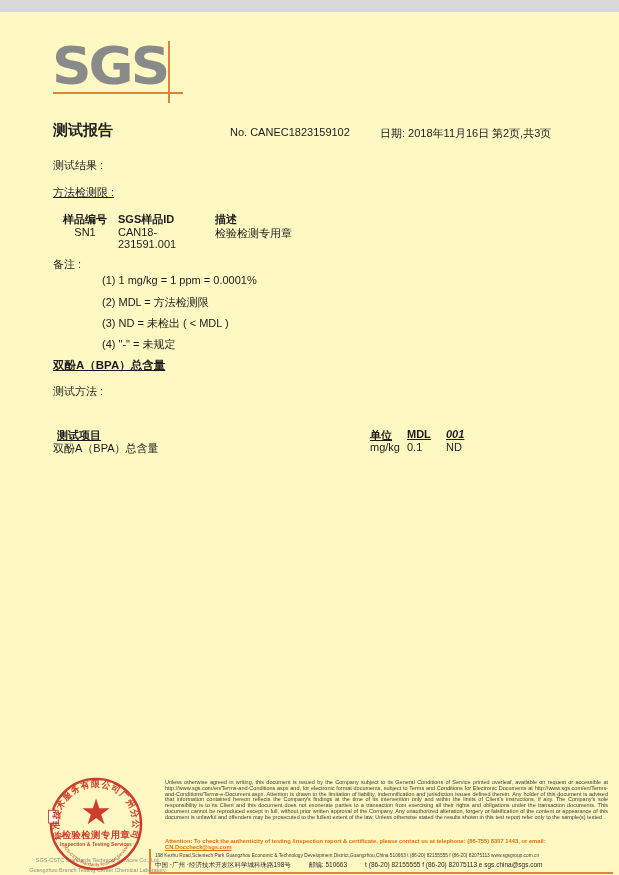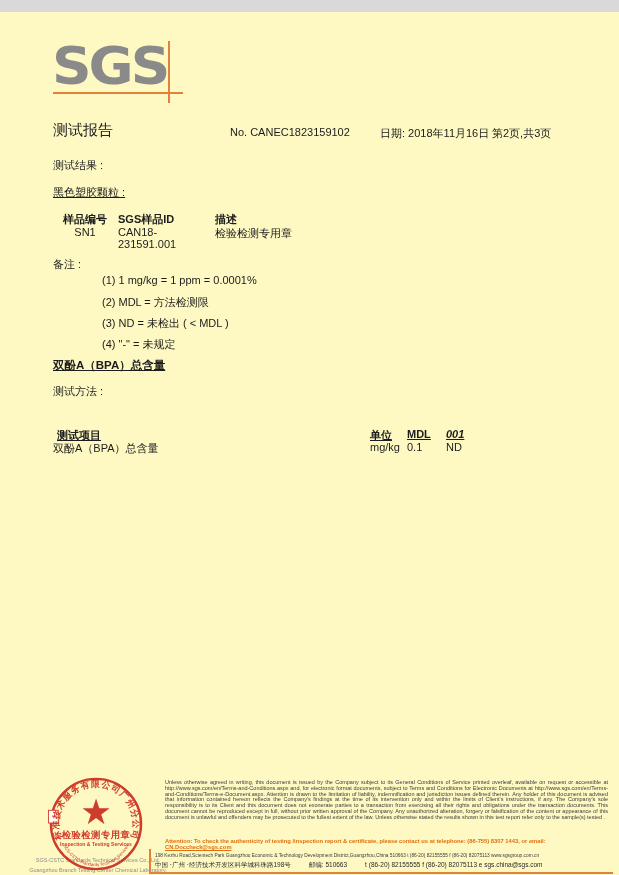--- a/index.html
+++ b/index.html
@@ -20,21 +20,21 @@
   .logo-text {
     left: 52px; top: 24px;
     font-size: 55px; font-weight: bold;
     color: #8a8a8a; letter-spacing: -3px;
     font-family: "DejaVu Sans", sans-serif;
     transform: scaleY(0.95); transform-origin: top left;
   }
   .logo-hline { left: 53px; top: 80px; width: 130px; height: 2px; background: #e2813b; }
   .logo-vline { left: 168px; top: 29px; width: 2px; height: 62px; background: #e2813b; }
 
-  .report-title { left: 53px; top: 109px; font-size: 15px; font-weight: normal; color: #222; text-align: right; }
+  .report-title { left: 53px; top: 109px; font-size: 15px; font-weight: bold; color: #222; text-align: right; }
   .report-no   { left: 230px; top: 114px; font-size: 11px; }
   .report-date { left: 380px; top: 114px; font-size: 11px; }
   .report-page { left: 492px; top: 114px; font-size: 11px; }
 
   
   .body-text { font-size: 11px; color: #1c1c1c; }
   .results-label   { left: 53px; top: 146px; }
   .sample-desc-label { left: 53px; top: 173px; text-decoration: underline; }
 
   .st-h { font-weight: bold; }
@@ -91,21 +91,21 @@
   <div class="abs logo-text">SGS</div>
   <div class="abs logo-hline"></div>
   <div class="abs logo-vline"></div>
 
   <div class="abs report-title">测试报告</div>
   <div class="abs report-no body-text">No. CANEC1823159102</div>
   <div class="abs report-date body-text">日期: 2018年11月16日</div>
   <div class="abs report-page body-text">第2页,共3页</div>
 
   <div class="abs results-label body-text">测试结果 :</div>
-  <div class="abs sample-desc-label body-text">黑色塑胶颗粒 :</div>
+  <div class="abs sample-desc-label body-text">方法检测限 :</div>
 
   <div>
     <span class="abs body-text st-h st-c1 st-row1">样品编号</span>
     <span class="abs body-text st-h st-c2 st-row1">SGS样品ID</span>
     <span class="abs body-text st-h st-c3 st-row1">描述</span>
     <span class="abs body-text st-c1 st-row2">SN1</span>
     <span class="abs body-text st-c2 st-row2">CAN18-231591.001</span>
     <span class="abs body-text st-c3 st-row2">检验检测专用章</span>
   </div>
 

